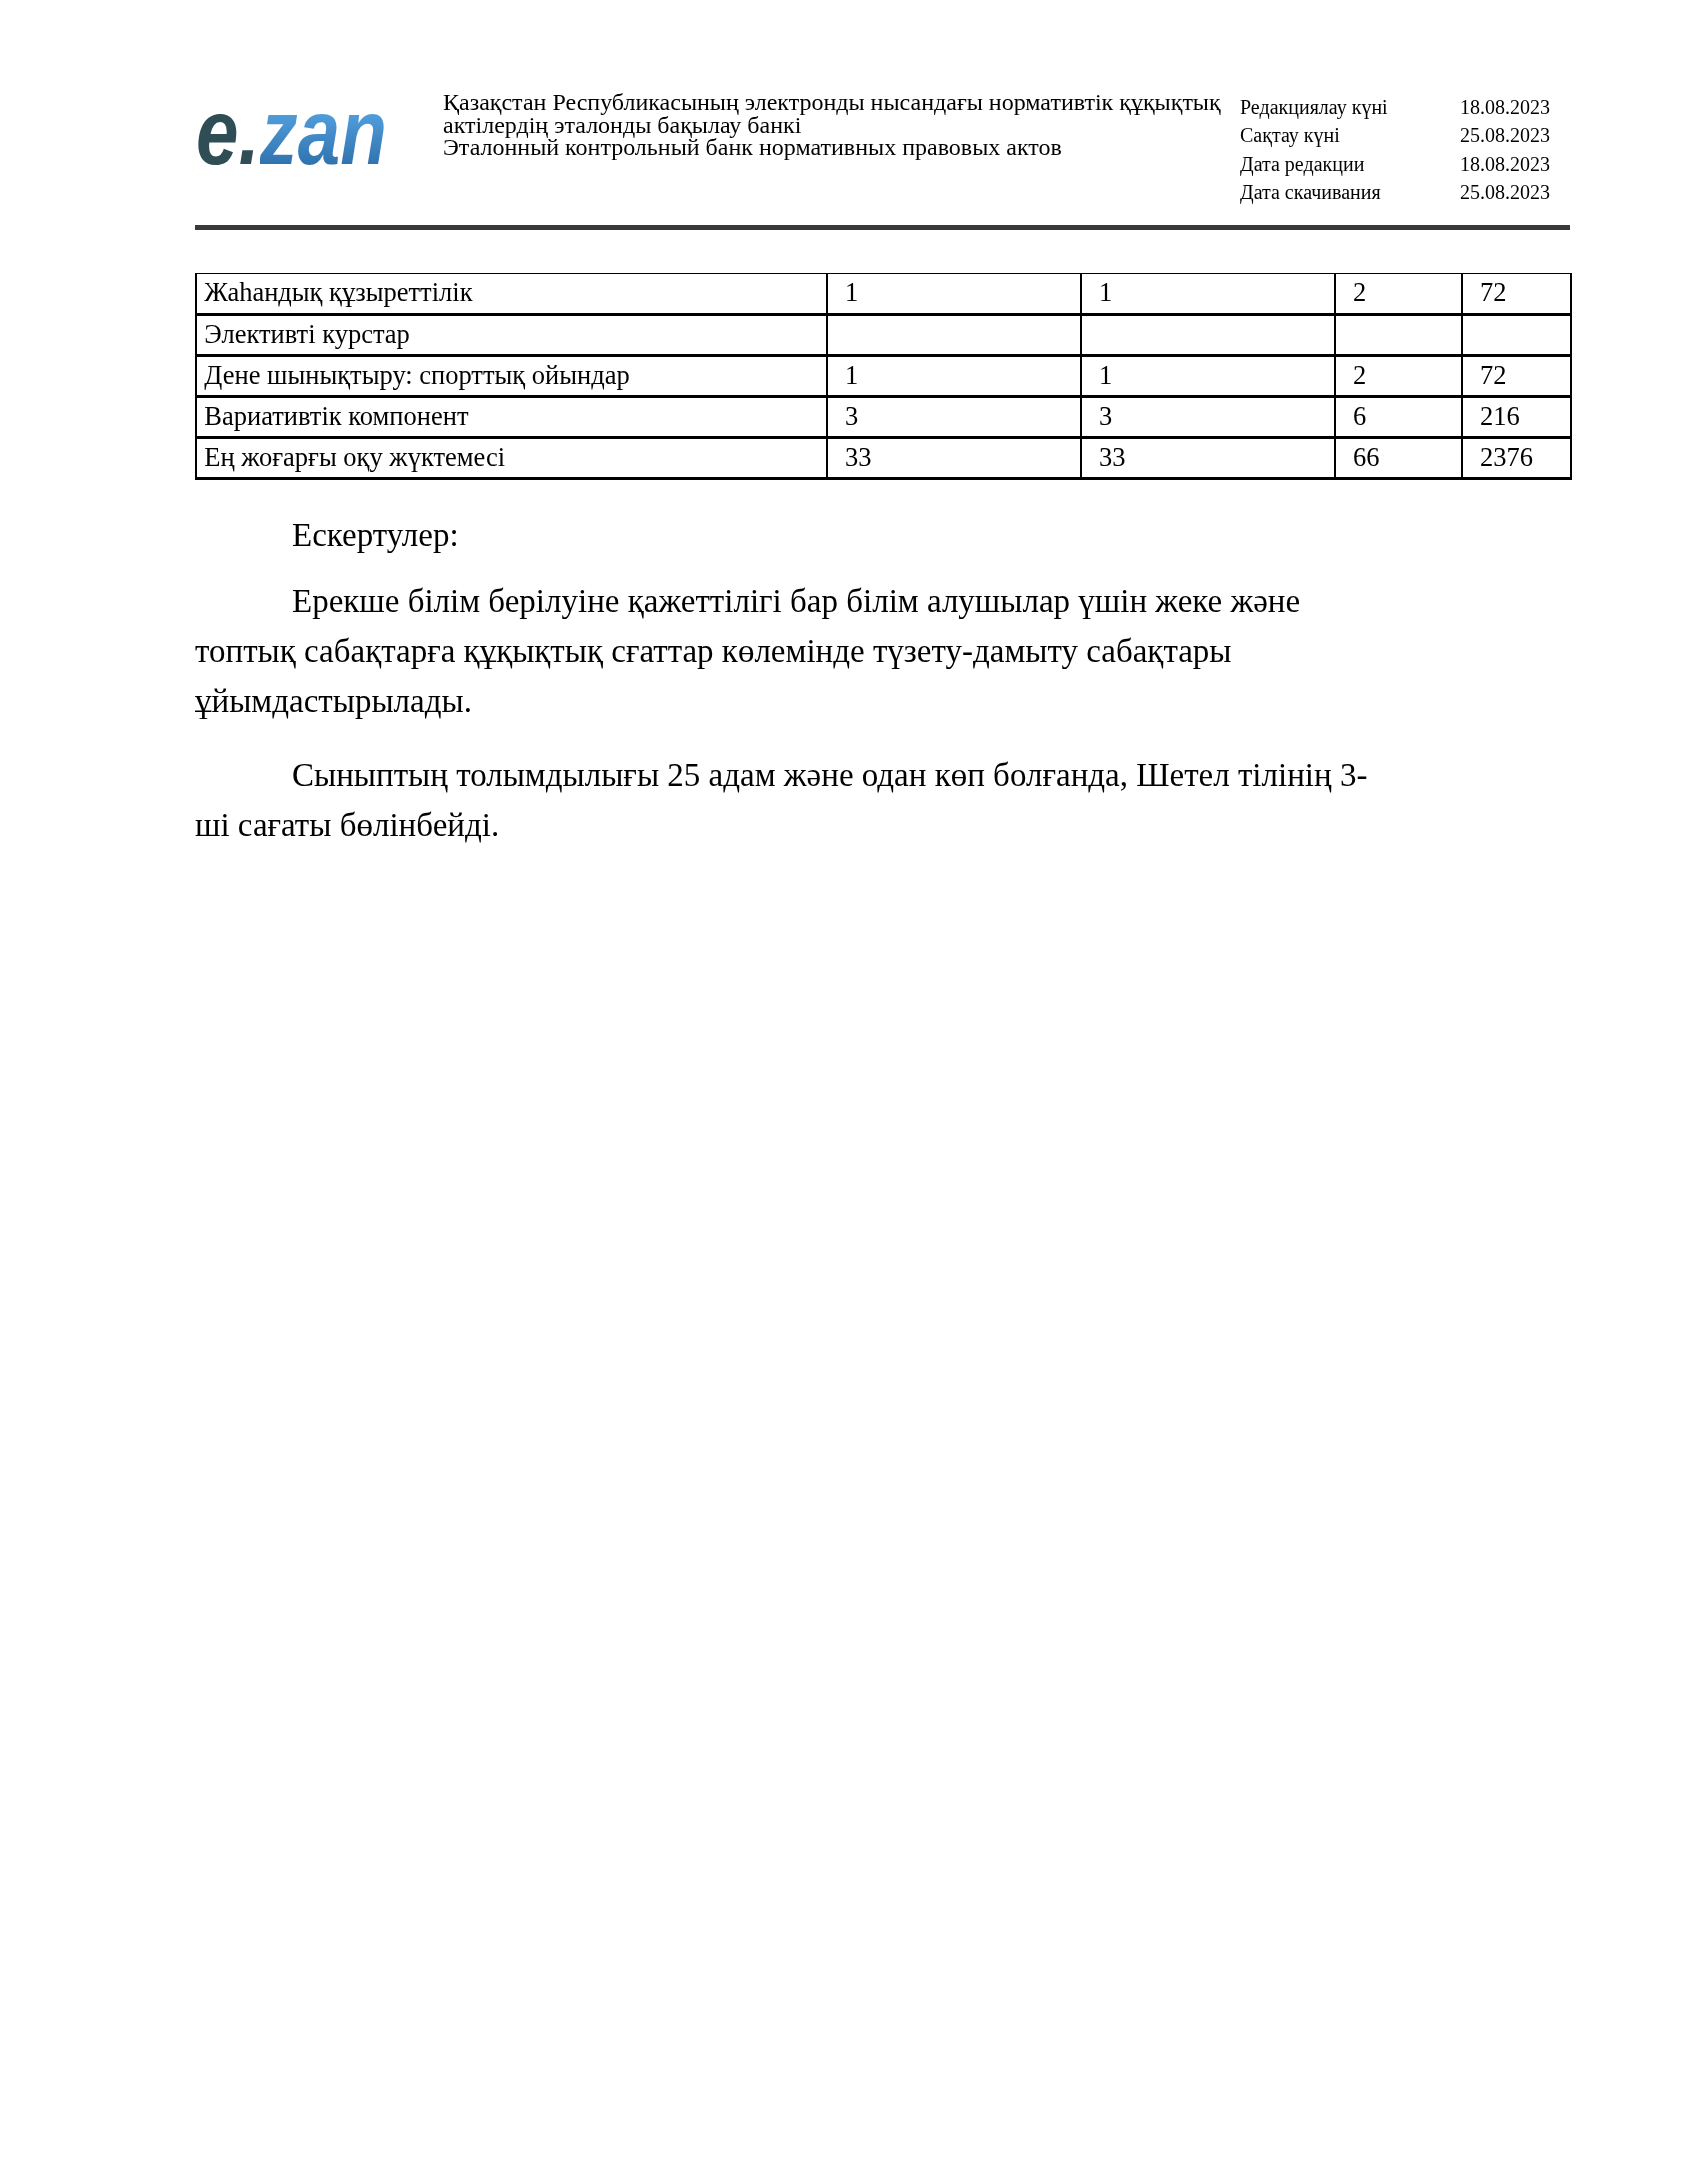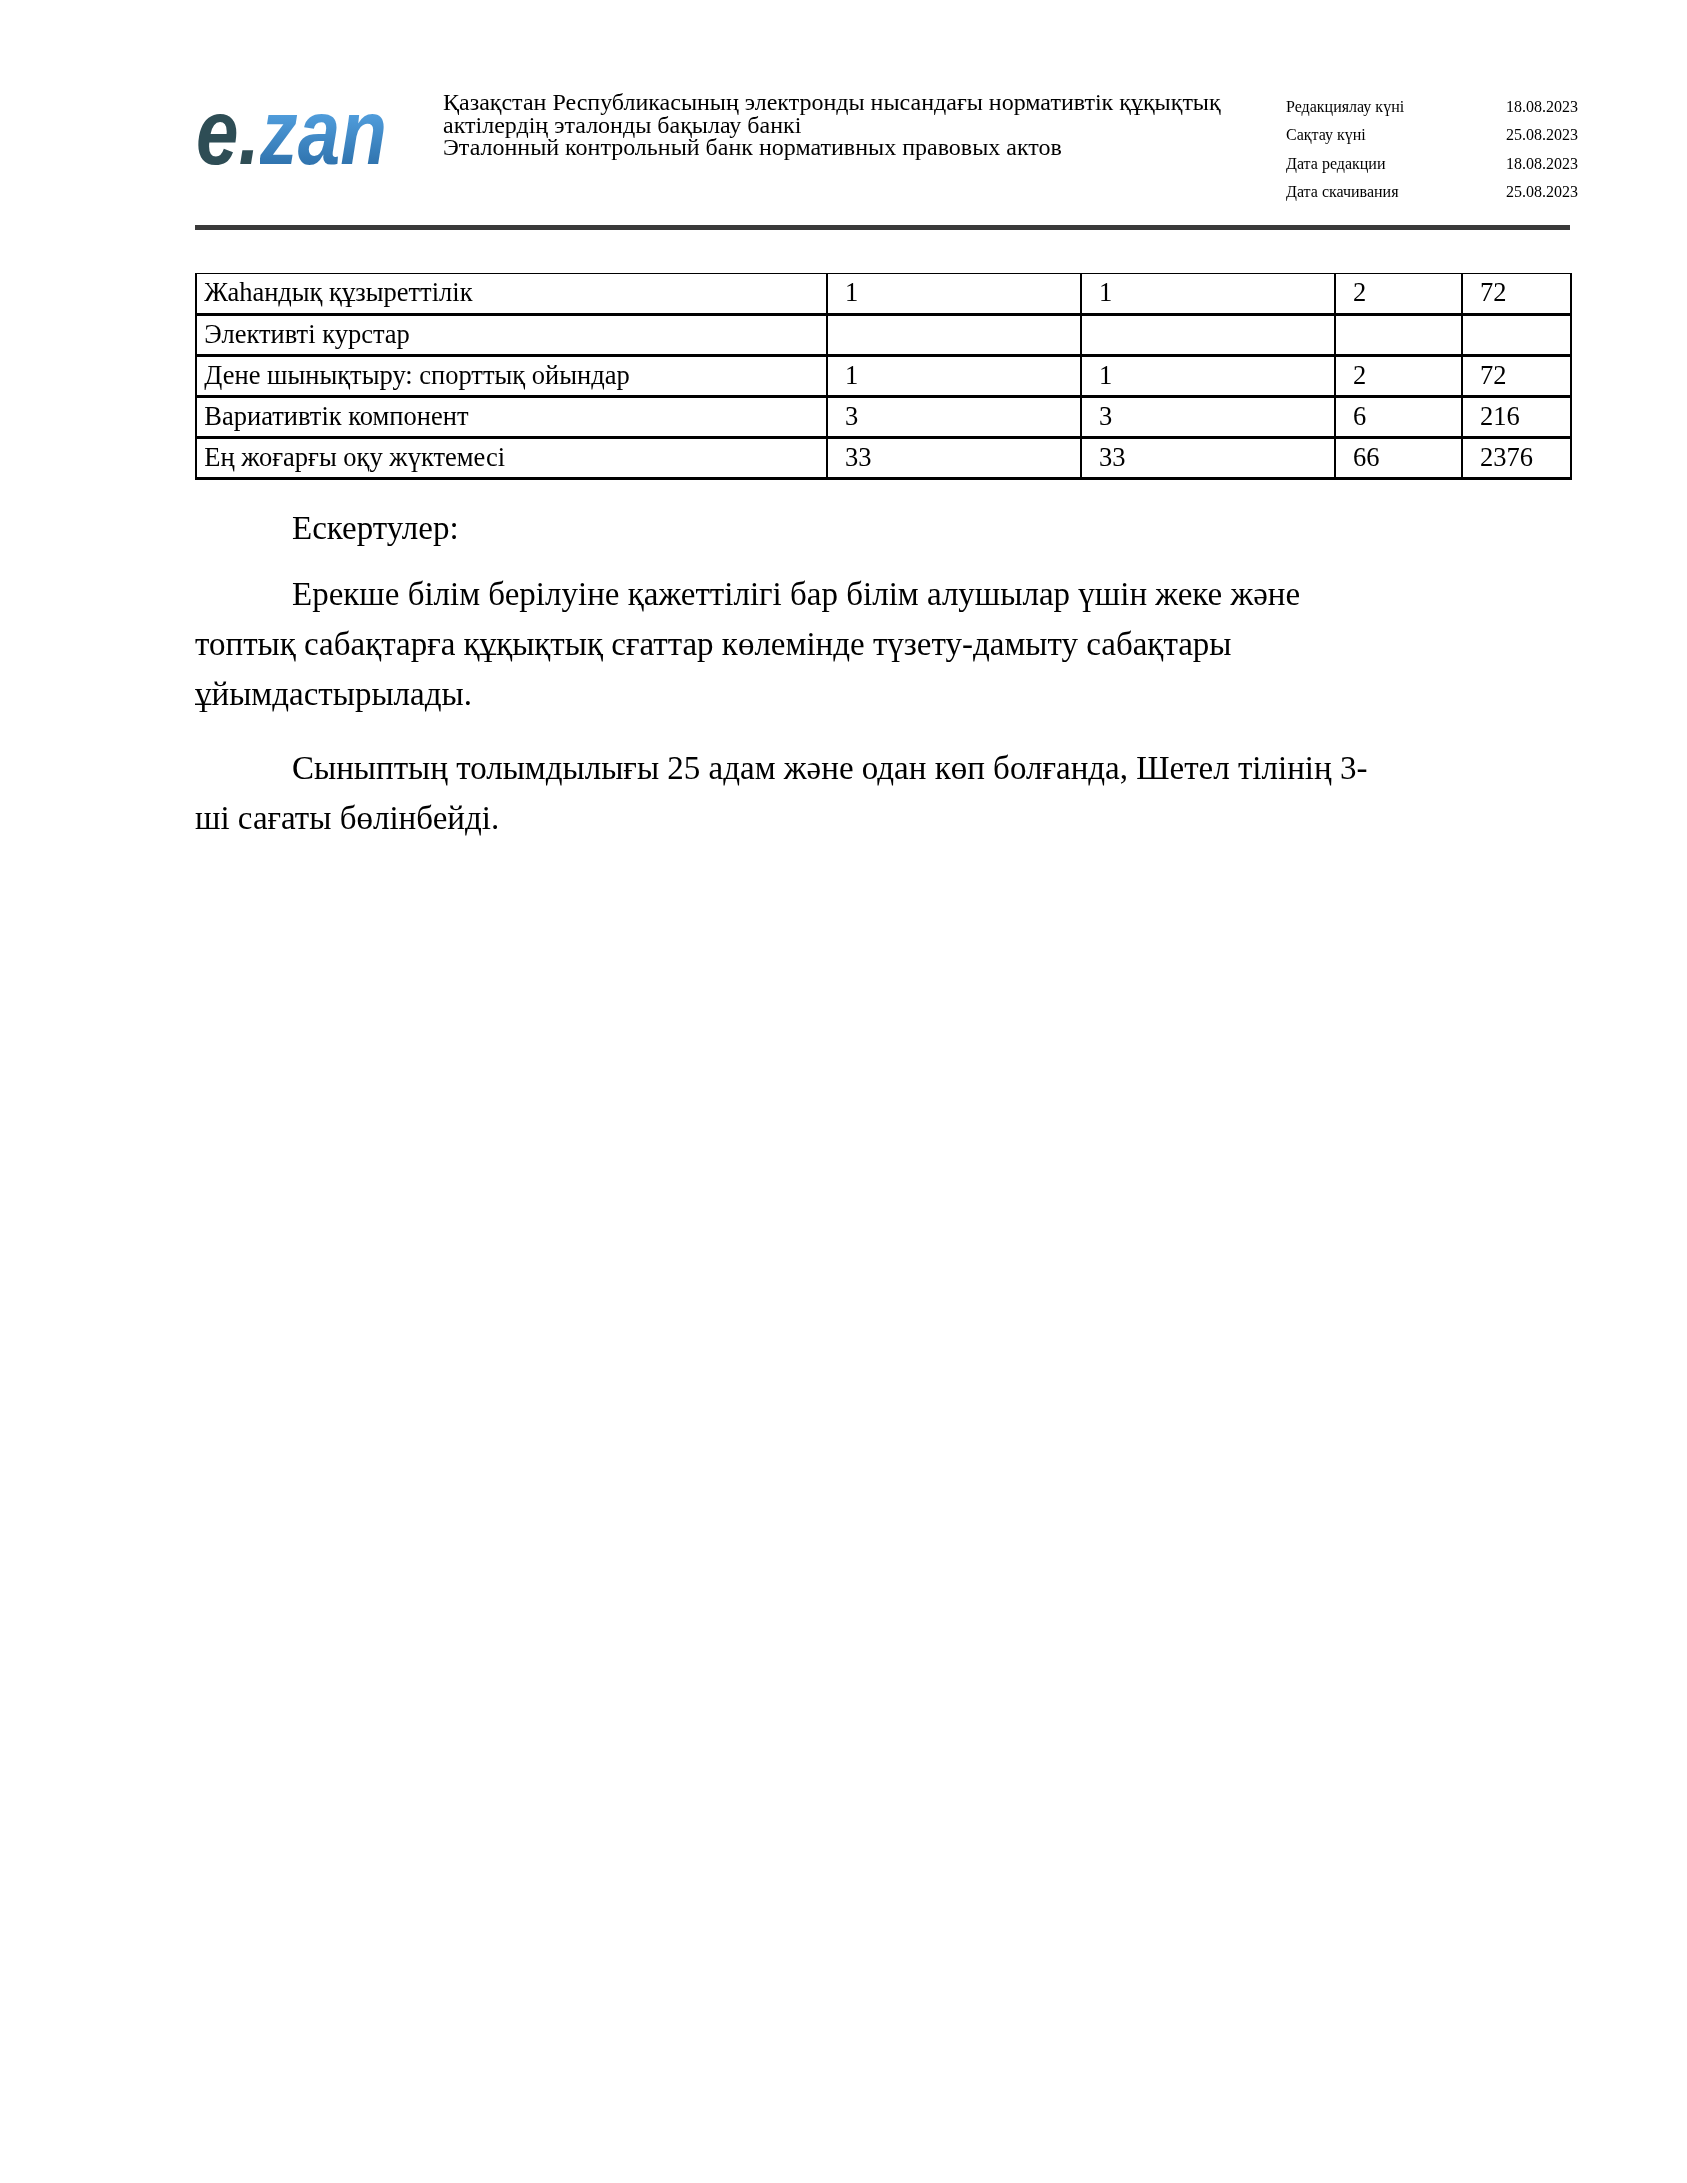--- a/index.html
+++ b/index.html
@@ -27,22 +27,22 @@
     background:linear-gradient(#5cacec 15%, #2a6ca6 90%);
     -webkit-background-clip:text;background-clip:text;
     -webkit-text-fill-color:transparent;
   }
   .org-desc{
     position:absolute;left:443px;top:91px;width:781px;
     font-size:24px;line-height:22.5px;
   }
   .org-line{white-space:nowrap;}
   .dates{
-    position:absolute;left:1286px;top:93px;
-    font-size:16px;line-height:28.4px;font-family:Liberation Serif, serif;
+    position:absolute;left:1240px;top:93px;
+    font-size:20px;line-height:28.4px;font-family:Liberation Serif, serif;
   }
   .date-row{display:grid;grid-template-columns:220px auto;}
   .date-value{white-space:nowrap;}
 
   .separator{
     position:absolute;left:195px;top:225px;
     width:1375px;height:5.3px;background:#3a3a3a;
   }
 
   
@@ -63,21 +63,21 @@
   }
   table.tbl tr:first-child td{border-top-width:1.3px;}
   table.tbl td.c-num{padding-left:17px;}
 
   
   .notes{
     position:absolute;left:195px;top:503px;width:1379px;
     font-size:33px;line-height:50px;
   }
   .notes .line{white-space:nowrap;}
-  .notes .first{padding-left:97px;}
+  .notes .first{padding-left:97px;margin-top:7px;}
   .para1{margin-top:16px;}
   .para2{margin-top:24px;}
 </style>
 </head>
 <body>
 
 <div class="page">
 
   <div class="logo">
     <span class="logo-e">e.</span><span class="logo-zan">zan</span>

